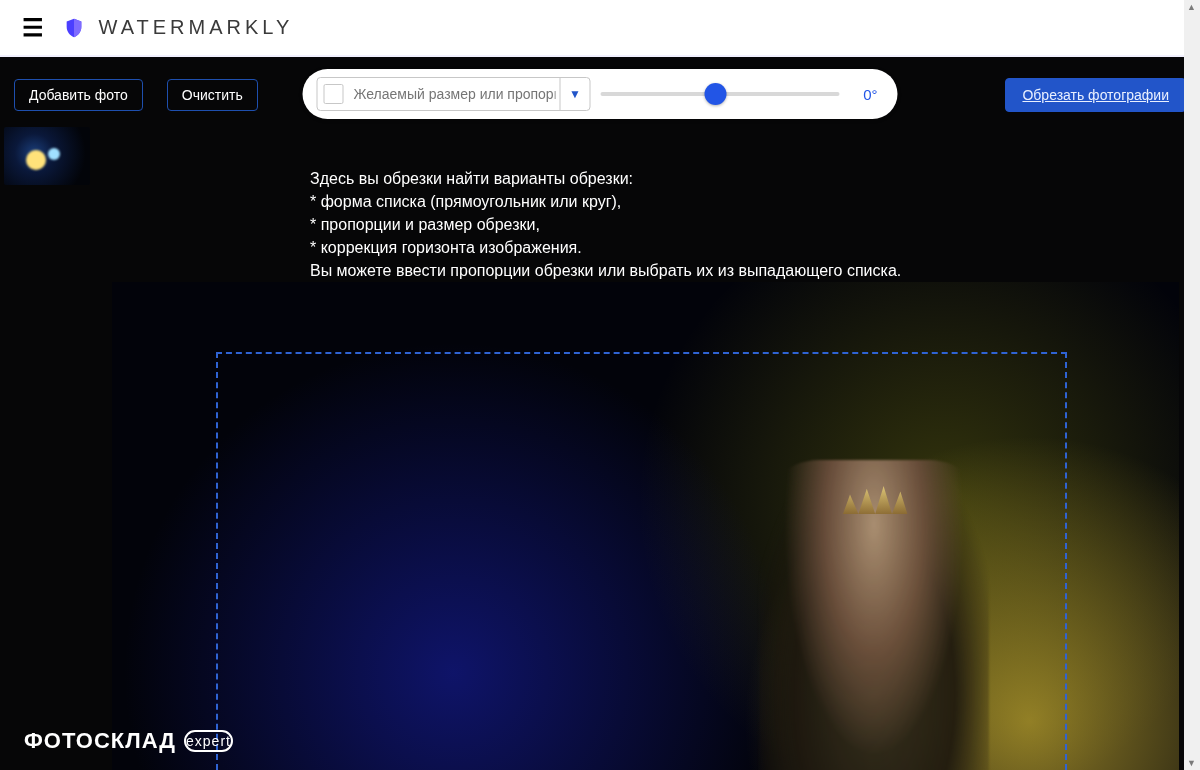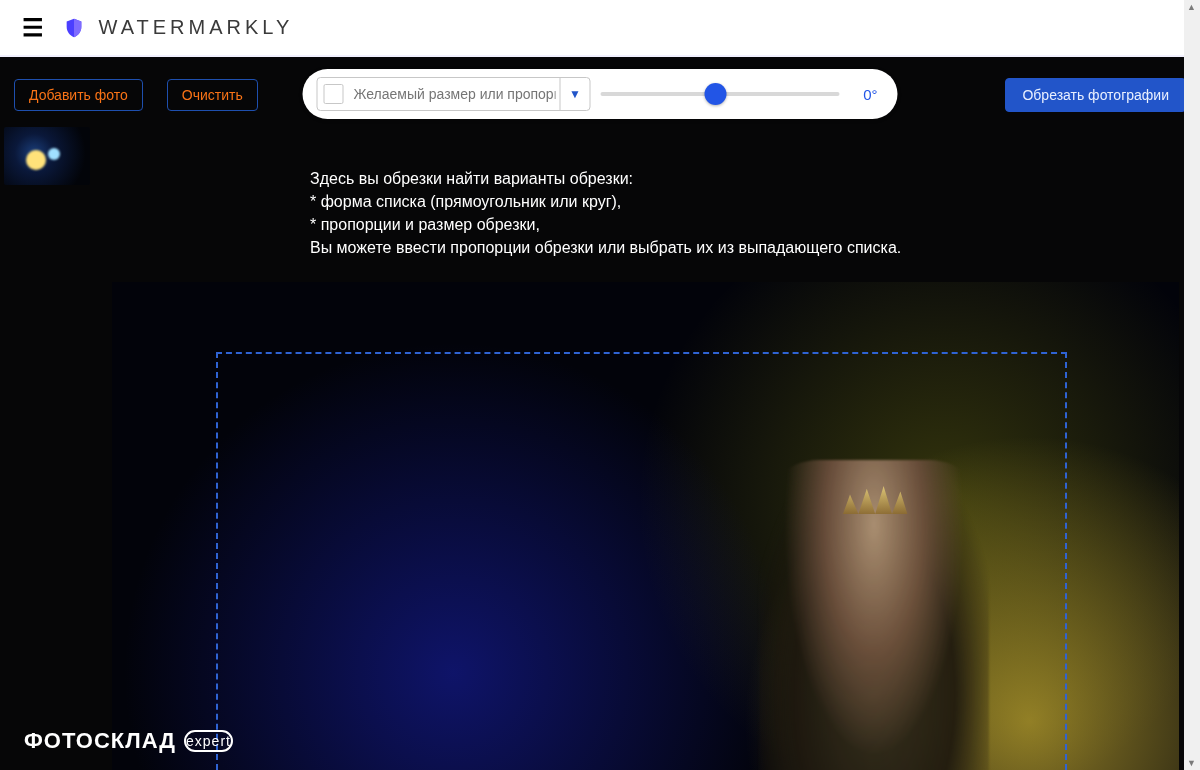--- a/index.html
+++ b/index.html
@@ -39,37 +39,38 @@
     top: 18px; left: 0; right: 0;
     height: 40px;
     display: flex;
     align-items: center;
     padding: 0 14px;
     gap: 24px;
   }
   .btn-outline {
     background: transparent;
     border: 1px solid #1e4fae;
-    color: #f97316;
+    color: #ffffff;
     font-size: 14px;
     padding: 7px 14px;
     border-radius: 4px;
     cursor: pointer;
     white-space: nowrap;
   }
   .btn-primary {
     background: #2255c9;
     border: 1px solid #2255c9;
     color: #e9f0ff;
     font-size: 14px;
     padding: 8px 16px;
     border-radius: 4px;
     cursor: pointer;
     white-space: nowrap;
     margin-left: auto;
+    text-decoration: underline;
   }
 
   
   .float-control {
     position: absolute;
     top: 12px;
     left: 50%;
     transform: translateX(-50%);
     width: 595px;
     height: 50px;
@@ -298,20 +299,21 @@
   </div>
 
   <div class="thumb-strip">
     <div class="thumbnail"></div>
   </div>
 
   <div class="help-bubble">
     <div>Здесь вы обрезки найти варианты обрезки:</div>
     <div>* форма списка (прямоугольник или круг),</div>
     <div>* пропорции и размер обрезки,</div>
+    <div>* коррекция горизонта изображения.</div>
     <div>Вы можете ввести пропорции обрезки или выбрать их из выпадающего списка.</div>
   </div>
 
   <div class="canvas-area">
     <div class="figure"></div>
     <div class="crown"></div>
     <div class="crop-frame"></div>
   </div>
 
   <div class="wm">

